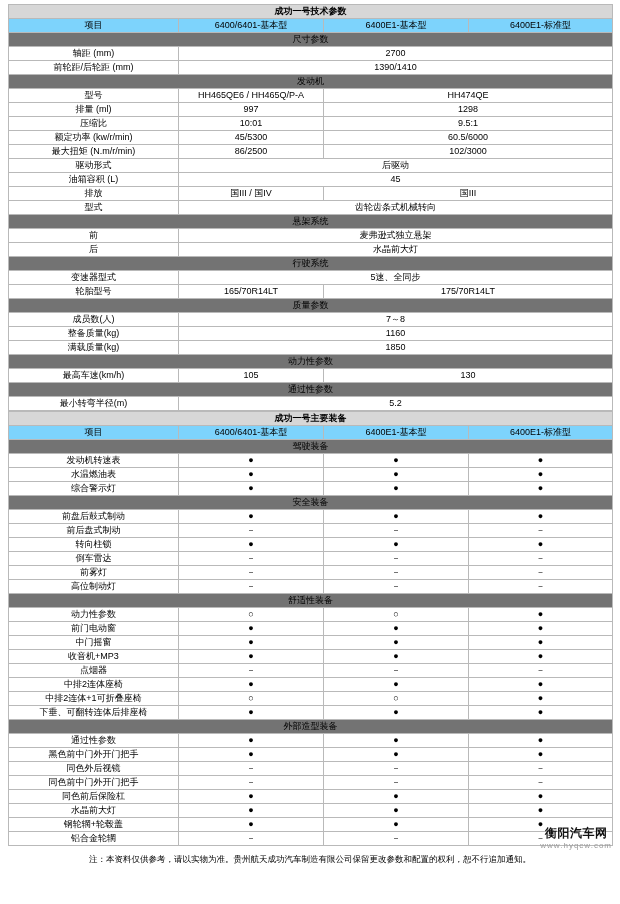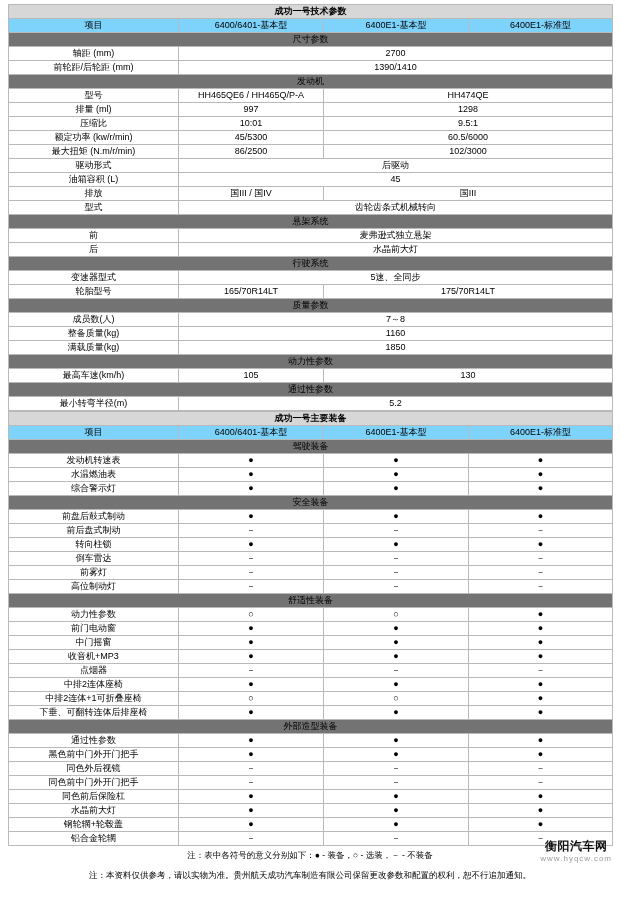--- a/index.html
+++ b/index.html
@@ -405,21 +405,20 @@
         <tr>
           <td class="label">铝合金轮辋</td>
           <td class="dot">－</td>
           <td class="dot">－</td>
           <td class="dot">－</td>
         </tr>
       </tbody>
   </table>
 
   <div class="note">
-    <span>注：表中各符号的意义分别如下：● - 装备，○ - 选装，－ - 不装备</span>
     <span class="watermark">
       <span class="wm1">衡阳汽车网</span><br>
       <span class="wm2">www.hyqcw.com</span>
     </span>
   </div>
 
   <div class="note2">注：本资料仅供参考，请以实物为准。贵州航天成功汽车制造有限公司保留更改参数和配置的权利，恕不行追加通知。</div>
 
 </div>
 

